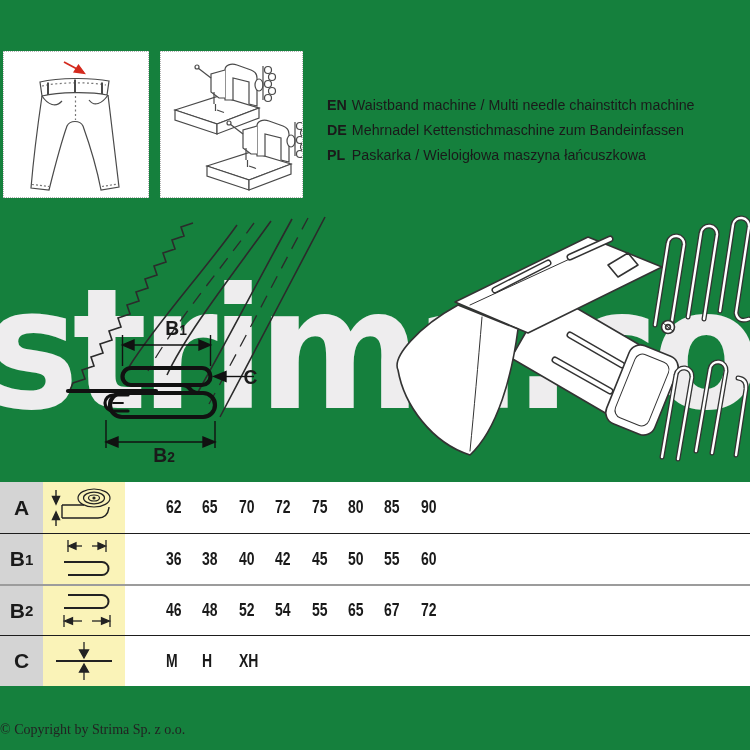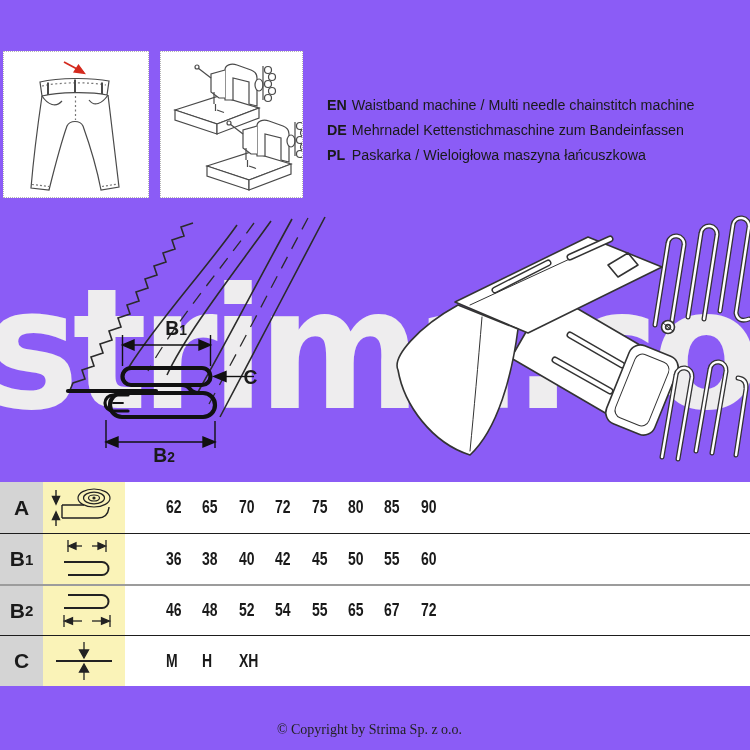--- a/index.html
+++ b/index.html
@@ -1,16 +1,16 @@
 <!DOCTYPE html>
 <html><head>
 <meta charset="utf-8">
 <style>
   html,body{margin:0;padding:0;background:#fff;}
-  .page{position:relative;width:750px;height:750px;background:#8b5cf6;overflow:hidden;
+  .page{position:relative;width:750px;height:750px;background:#15803d;overflow:hidden;
         font-family:"Liberation Sans",sans-serif;color:#1a1a1a;}
   svg{display:block;}
   
   .thumb-box{position:absolute;border:1px dotted #b5b5b5;background:#fff;}
   .box1{left:3px;top:51px;width:144px;height:145px;}
   .box2{left:160px;top:51px;width:141px;height:145px;}
   
   .lang-block{position:absolute;left:327px;top:92px;width:420px;}
   .lang-row{display:flex;height:25px;align-items:center;transform:scaleX(.92);transform-origin:left;}
   .lang-code{width:27px;font-weight:700;font-size:15.5px;}
@@ -35,21 +35,21 @@
   .trow.dark-top{border-top:1.5px solid #1d1d1d;}
   .trow.gray-top{border-top:2.5px solid #9c9c9c;}
   .tlabel{width:43px;background:#d4d4d4;display:flex;align-items:center;justify-content:center;
           font-weight:700;font-size:21px;}
   .tlabel .sub{font-size:15px;}
   .ticon{width:82px;background:#faf3b8;display:flex;align-items:center;justify-content:center;}
   .tvals{flex:1;display:flex;align-items:center;padding-left:9px;margin-left:32px;}
   .tv{display:inline-block;width:36.4px;font-size:17.5px;font-weight:600;
       transform:scaleX(.8);transform-origin:left;white-space:nowrap;}
   
-  .copyright{position:absolute;left:0;top:722px;width:739px;text-align:center;
+  .copyright{position:absolute;left:0;top:722px;width:739px;text-align:left;
              font-family:"Liberation Serif",serif;font-size:14px;color:#222;}
 </style>
 </head>
 <body>
 
 <div class="page">
 
   <div class="thumb-box box1">
     <svg width="144" height="145" viewBox="0 0 144 145">
       <g fill="none" stroke="#4a4a4a" stroke-width="1.2">

